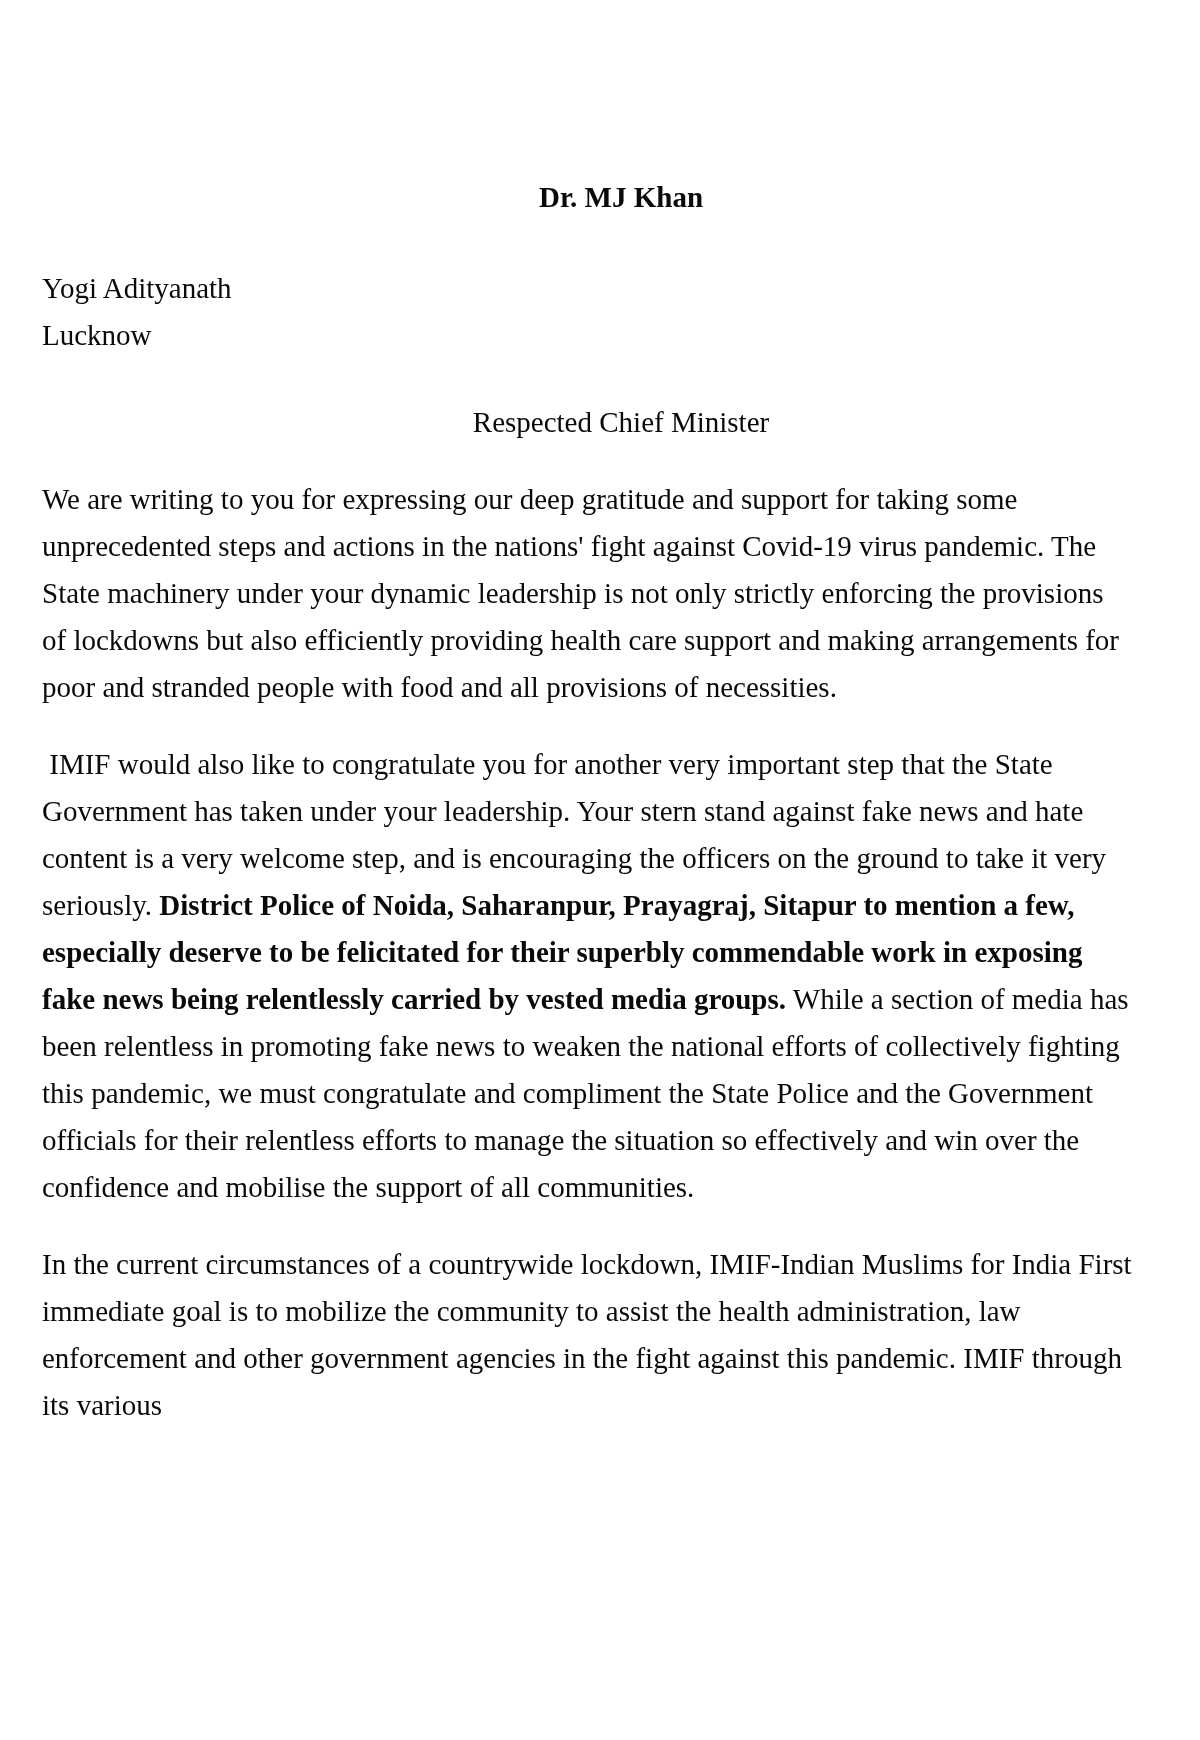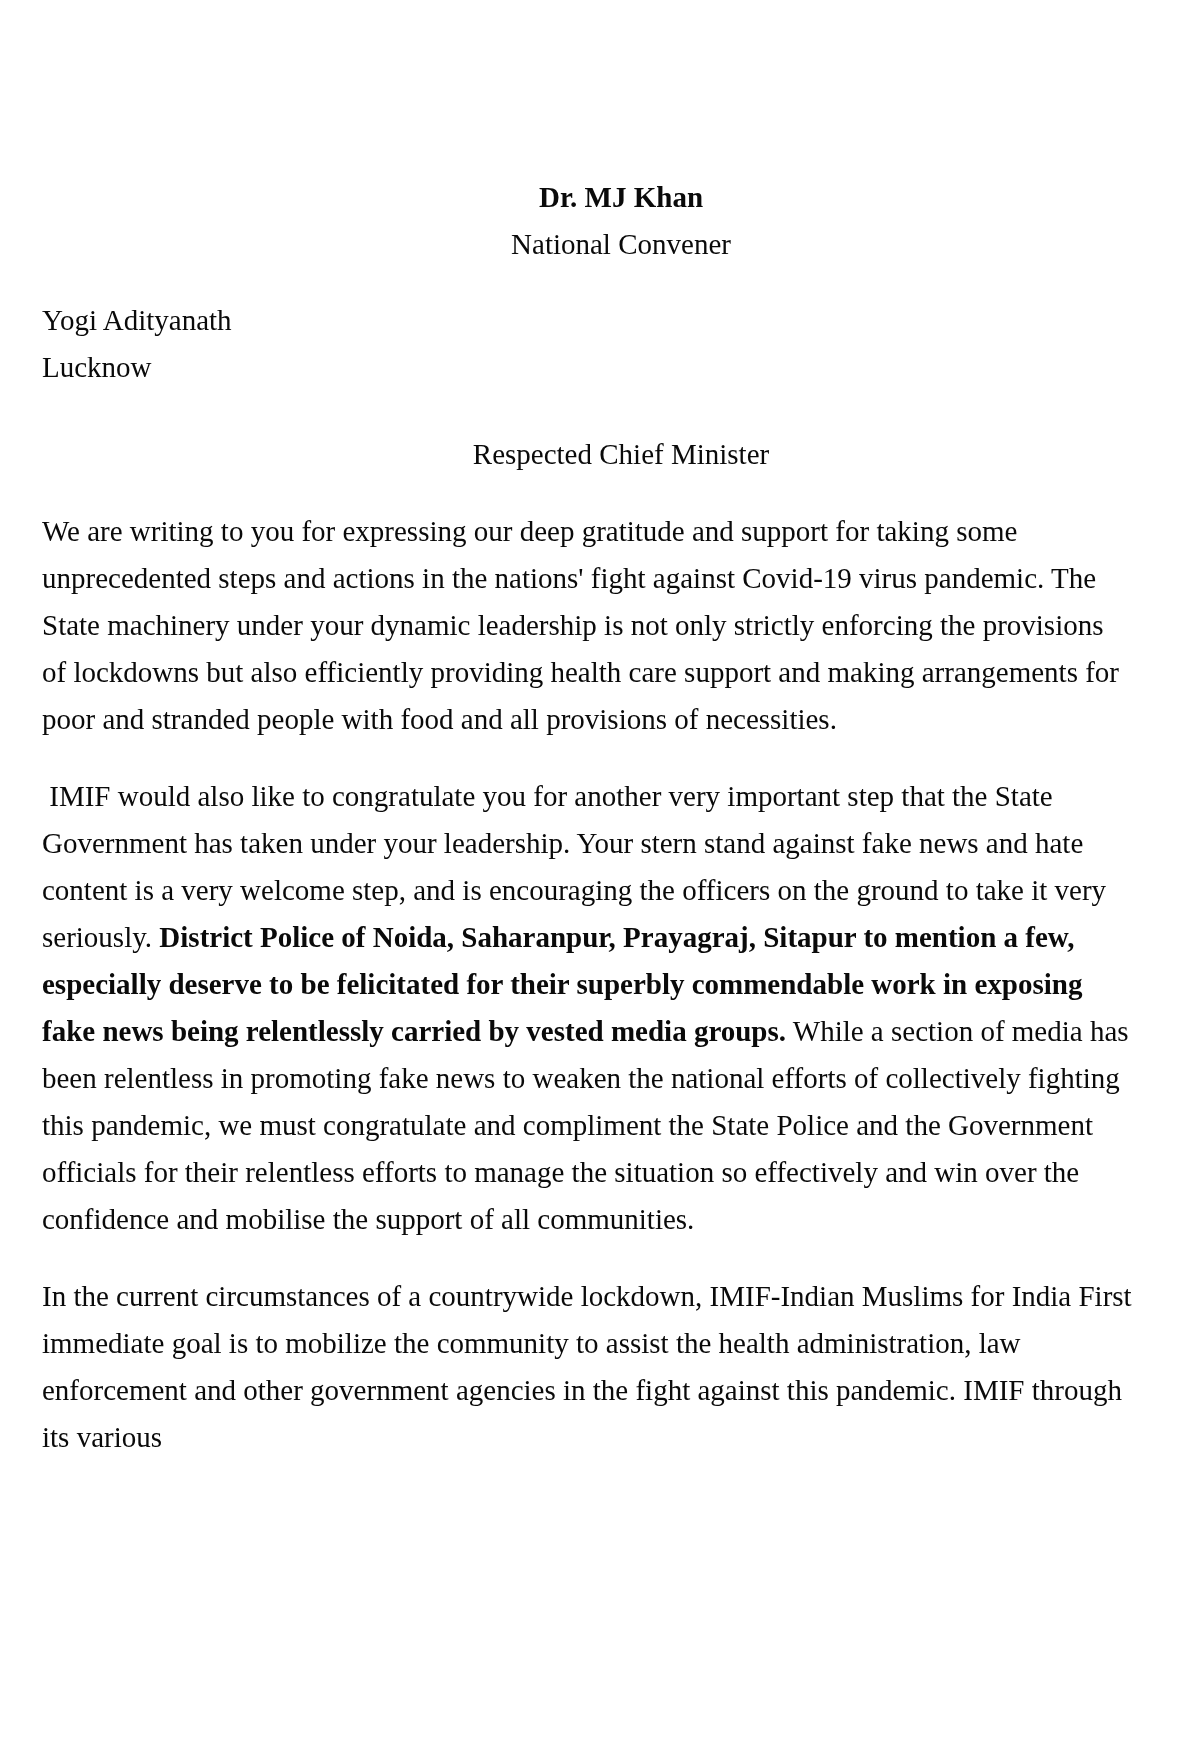--- a/index.html
+++ b/index.html
@@ -20,38 +20,37 @@
   .logo-acronym-svg { display: block; }
   .logo-svg-text { font-family: "Liberation Serif", "DejaVu Serif", serif; font-weight: bold; }
   .logo-underline { width: 281px; height: 2px; background: #949494; margin: 2px 0 2px 0; }
   .logo-tagline-svg { display: block; }
   .logo-tagline-text { font-family: "Liberation Serif", "DejaVu Serif", serif; }
   
   .letter-line { font-size: 29px; line-height: 47px; }
   .sender-block { margin-top: 99px; text-align: center; }
   .bold { font-weight: bold; }
   .date-line { width: 1071px; text-align: right; }
-  .recipient-block { margin-top: 29px; }
+  .recipient-block { margin-top: 44px; }
   .salutation { margin-top: 40px; text-align: center; }
   .para {
     width: 1090px;
     margin: 30px 0 0 0;
     font-size: 29px; line-height: 47px;
     white-space: pre-wrap;
   }
 </style>
 </head>
 <body>
 
 <div class="page">
 
 
   <div class="sender-block">
     <div class="letter-line bold">Dr. MJ Khan</div>
-    <div class="letter-line">National Convener</div>
   </div>
 
 
   <div class="recipient-block">
     <div class="letter-line">Yogi Adityanath</div>
     <div class="letter-line">Lucknow</div>
   </div>
 
   <div class="letter-line salutation">Respected Chief Minister</div>
 

